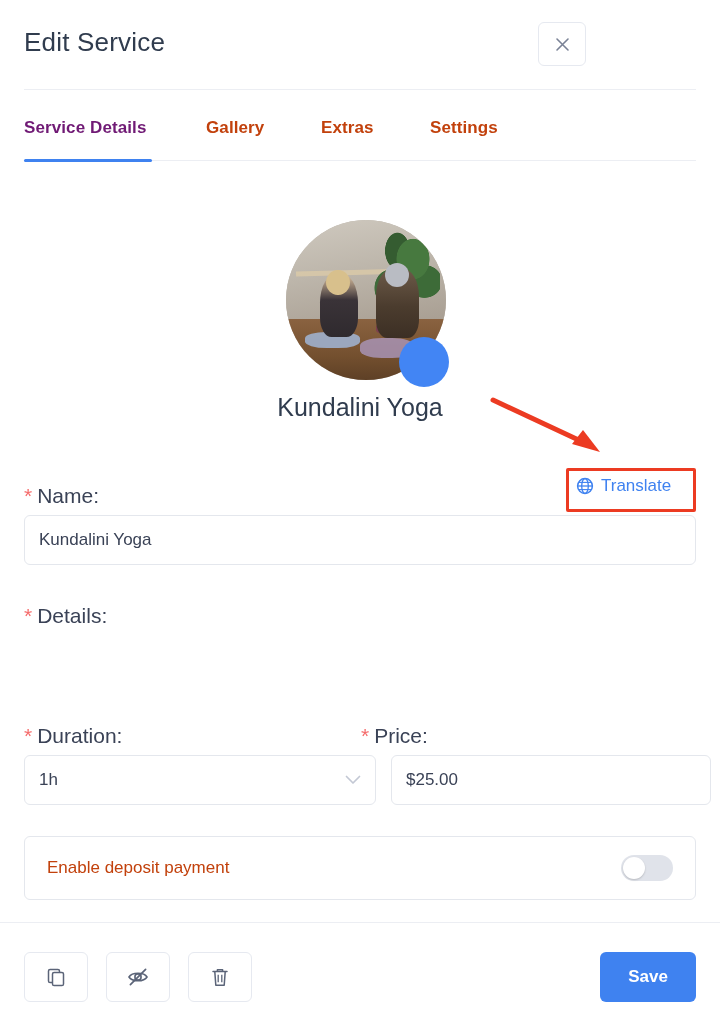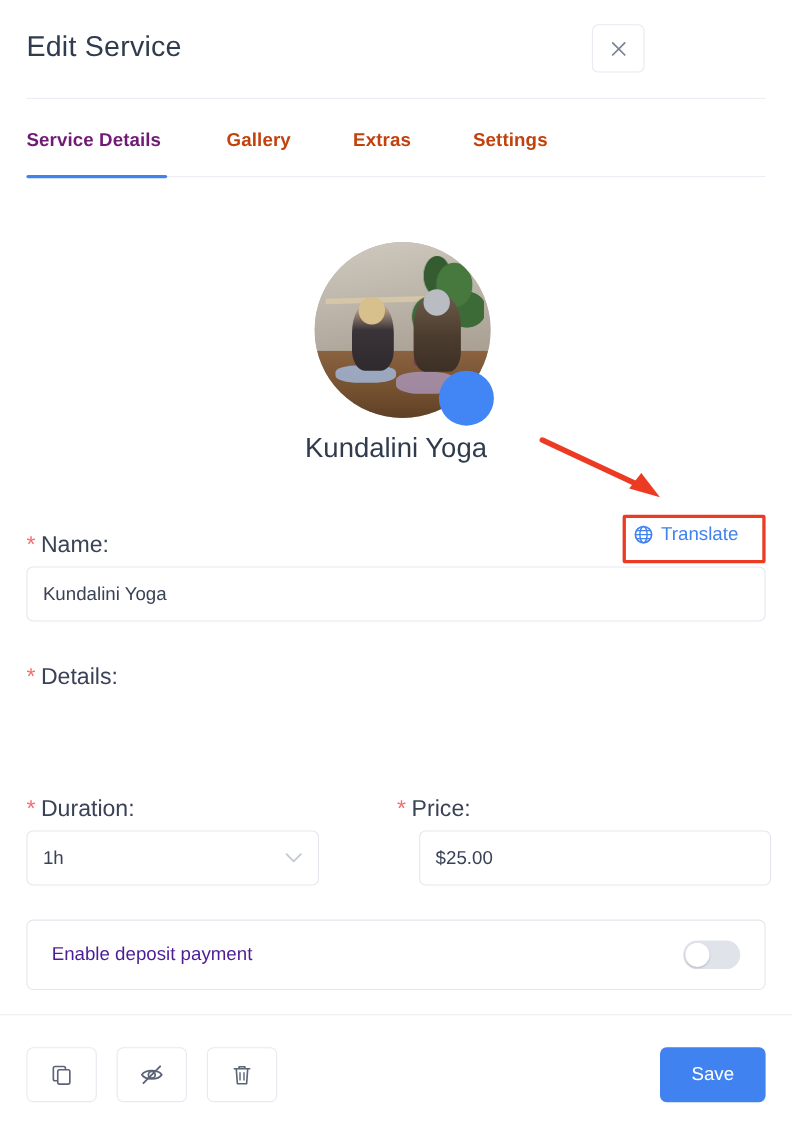--- a/index.html
+++ b/index.html
@@ -146,21 +146,21 @@
     display: block;
   }
 
   
   .deposit-row {
     position: absolute; left: 24px; top: 836px; width: 672px; height: 64px;
     border: 1px solid #e4e7ed; border-radius: 6px; background: #fff;
     display: flex; align-items: center; justify-content: space-between;
     padding: 0 22px;
   }
-  .deposit-label { font-size: 17px; color: #4c1d95; }
+  .deposit-label { font-size: 17px; color: #c2410c; }
   .toggle {
     width: 52px; height: 26px; border-radius: 13px; background: #e0e3ea;
     position: relative; cursor: pointer; flex: none;
   }
   .toggle .knob {
     position: absolute; left: 2px; top: 2px; width: 22px; height: 22px;
     border-radius: 50%; background: #fff; box-shadow: 0 1px 2px rgba(0,0,0,.18);
   }
 
   
@@ -170,21 +170,21 @@
   }
   .icon-btn {
     position: absolute; top: 952px; width: 64px; height: 50px;
     border: 1px solid #e6e9f0; border-radius: 6px; background: #fff;
     display: flex; align-items: center; justify-content: center; cursor: pointer;
   }
   .icon-btn svg { display: block; }
   .save-btn {
     position: absolute; left: 600px; top: 952px; width: 96px; height: 50px;
     background: #3f82f0; border: none; border-radius: 6px; color: #fff;
-    font-size: 17px; font-weight: 400; font-family: "Liberation Sans", sans-serif;
+    font-size: 17px; font-weight: 700; font-family: "Liberation Sans", sans-serif;
     cursor: pointer;
   }
 </style>
 </head>
 <body>
 
 <div class="modal">
 
   <div class="header">
     <div class="title">Edit Service</div>
@@ -249,33 +249,33 @@
   </div>
   <div class="input-box" style="left:24px; top:515px; width:672px;">Kundalini Yoga</div>
 
   <div class="field-label" style="left:24px; top:604px;">
     <span class="req">*</span><span>Details:</span>
   </div>
 
   <div class="field-label" style="left:24px; top:724px;">
     <span class="req">*</span><span>Duration:</span>
   </div>
-  <div class="input-box select-box" style="left:24px; top:755px; width:266px;">
+  <div class="input-box select-box" style="left:24px; top:755px; width:352px;">
     <span>1h</span>
     <span class="chev">
       <svg width="16" height="10" viewBox="0 0 16 10">
         <path d="M1.5 1.5 L8 8 L14.5 1.5" fill="none" stroke="#c3c8d4" stroke-width="1.7" stroke-linecap="round" stroke-linejoin="round"></path>
       </svg>
     </span>
   </div>
 
   <div class="field-label" style="left:361px; top:724px;text-align:right;">
     <span class="req">*</span><span>Price:</span>
   </div>
-  <div class="input-box" style="left:381px; top:755px; width:320px;">$25.00</div>
+  <div class="input-box" style="left:391px; top:755px; width:320px;">$25.00</div>
 
   <div class="deposit-row">
     <span class="deposit-label">Enable deposit payment</span>
     <span class="toggle">
       <span class="knob"></span>
     </span>
   </div>
 
   <div class="footer-rule"></div>
 

